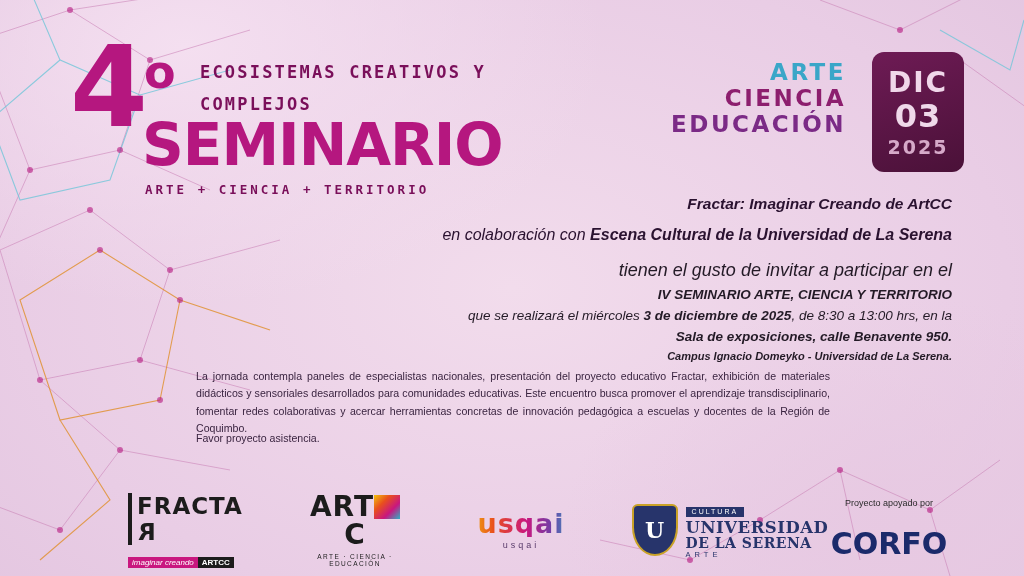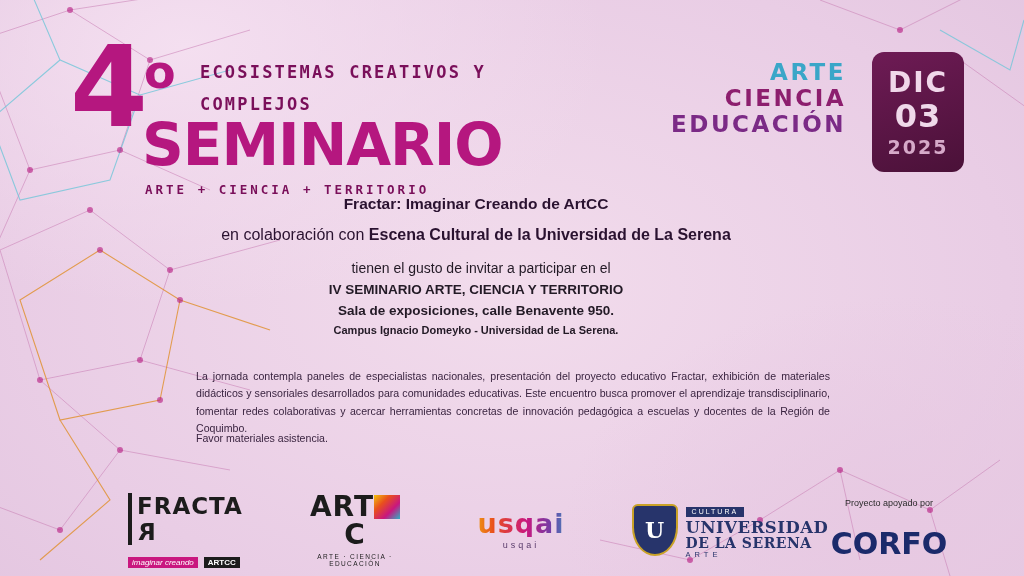--- a/index.html
+++ b/index.html
@@ -69,25 +69,25 @@
     border-radius: 12px;
     display: flex; flex-direction: column; align-items: center; justify-content: center;
     color: #efd9ea;
     font-family: "DejaVu Sans", sans-serif; font-weight: 700;
   }
   .date-badge .dmon { font-size: 28px; letter-spacing: 2px; color: #f0d7ea; }
   .date-badge .dday { font-size: 32px; letter-spacing: 1px; margin-top: -2px; }
   .date-badge .dyear { font-size: 19px; letter-spacing: 2px; color: #d6a9c9; margin-top: 1px; }
 
   
-  .body-copy { position: absolute; left: 0; top: 195px; width: 952px; text-align: center; color: #231a26; }
+  .body-copy { position: absolute; left: 0; top: 195px; width: 952px; text-align: right; color: #231a26; font-style: italic; }
   .l1 { font-size: 15.5px; font-weight: 700; color: #2a1230; margin-bottom: 13px; }
   .l2 { font-size: 16px; margin-bottom: 16px; color: #2a1230; }
   .l2 b { font-weight: 700; }
-  .l3 { font-size: 14px; margin-bottom: 6px; margin-left: 10px; }
+  .l3 { font-size: 18px; margin-bottom: 6px; margin-left: 10px; }
   .l4 { font-size: 13.5px; font-weight: 700; margin-bottom: 6px; }
   .l5 { font-size: 13.5px; margin-bottom: 6px; }
   .l5 b { font-weight: 700; }
   .l6 { font-size: 13.5px; font-weight: 700; margin-bottom: 6px; }
   .l7 { font-size: 11px; font-weight: 700; }
 
   .para {
     position: absolute; left: 196px; top: 368px; width: 634px;
     font-size: 10.6px; line-height: 1.65; color: #3a2440; text-align: justify;
   }
@@ -101,21 +101,21 @@
   .logo { position: absolute; bottom: 0; height: 56px; display: flex; flex-direction: column; justify-content: center; }
 
   .lg-fractar { left: 128px; width: 130px; }
   .fr-word {
     font-family: "DejaVu Sans", sans-serif; font-size: 23px; font-weight: 700;
     letter-spacing: 1px; color: #1c1c1c;
     border-left: 4px solid #1c1c1c; padding-left: 5px;
   }
   .fr-word .r2 { display: inline-block; transform: scaleX(-1); }
   .fr-sub {
-    margin-top: 12px; display: flex; align-items: center; gap: 6px;
+    margin-top: 12px; display: flex; align-items: center; 
     font-size: 8px; color: #1c1c1c;
   }
   .fr-sub .imag { background: #c9177f; color: #fff; padding: 1px 4px; font-style: italic; font-size: 8px; }
   .fr-sub .artcc { background: #1c1c1c; color: #fff; padding: 1px 4px; font-weight: 700; font-size: 8px; }
 
   .lg-artcc { left: 300px; width: 110px; text-align: center; }
   .artcc-word {
     font-family: "DejaVu Sans", sans-serif; font-size: 28px; font-weight: 700;
     color: #1c1c1c; letter-spacing: 1px; line-height: 1;
   }
@@ -231,26 +231,29 @@
     </div>
   </div>
 
   <div class="body-copy">
     <div class="l1">Fractar: Imaginar Creando de ArtCC</div>
     <div class="l2">
       <span>en colaboración con </span><b>Escena Cultural de la Universidad de La Serena</b>
     </div>
     <div class="l3">tienen el gusto de invitar a participar en el</div>
     <div class="l4">IV SEMINARIO ARTE, CIENCIA Y TERRITORIO</div>
+    <div class="l5">
+      <span>que se realizará el miércoles </span><b>3 de diciembre de 2025</b><span>, de 8:30 a 13:00 hrs, en la</span>
+    </div>
     <div class="l6">Sala de exposiciones, calle Benavente 950.</div>
     <div class="l7">Campus Ignacio Domeyko - Universidad de La Serena.</div>
   </div>
 
   <div class="para">La jornada contempla paneles de especialistas nacionales, presentación del proyecto educativo Fractar, exhibición de materiales didácticos y sensoriales desarrollados para comunidades educativas. Este encuentro busca promover el aprendizaje transdisciplinario, fomentar redes colaborativas y acercar herramientas concretas de innovación pedagógica a escuelas y docentes de la Región de Coquimbo.</div>
-  <div class="confirm">Favor materiales asistencia.</div>
+  <div class="confirm">Favor proyecto asistencia.</div>
 
   <div class="logos">
 
     <div class="logo lg-fractar">
       <div class="fr-word">
         <span>FRACTA</span><span class="r2">R</span>
       </div>
       <div class="fr-sub">
         <span class="imag">imaginar creando</span>
         <span class="artcc">ARTCC</span>

